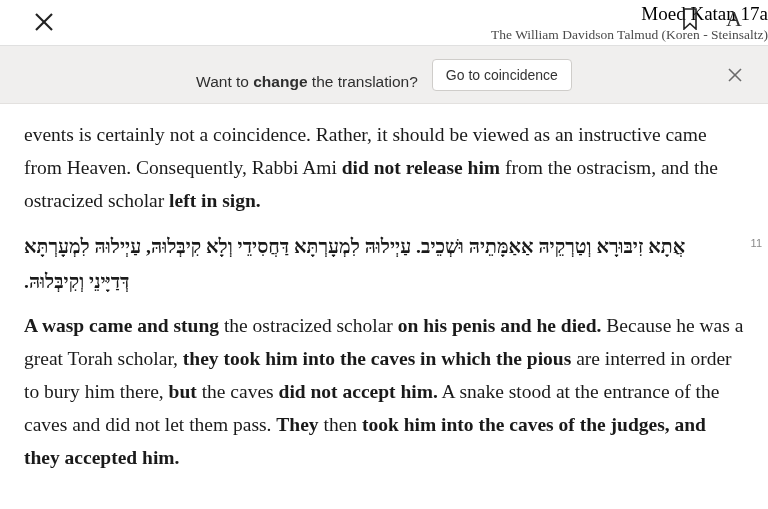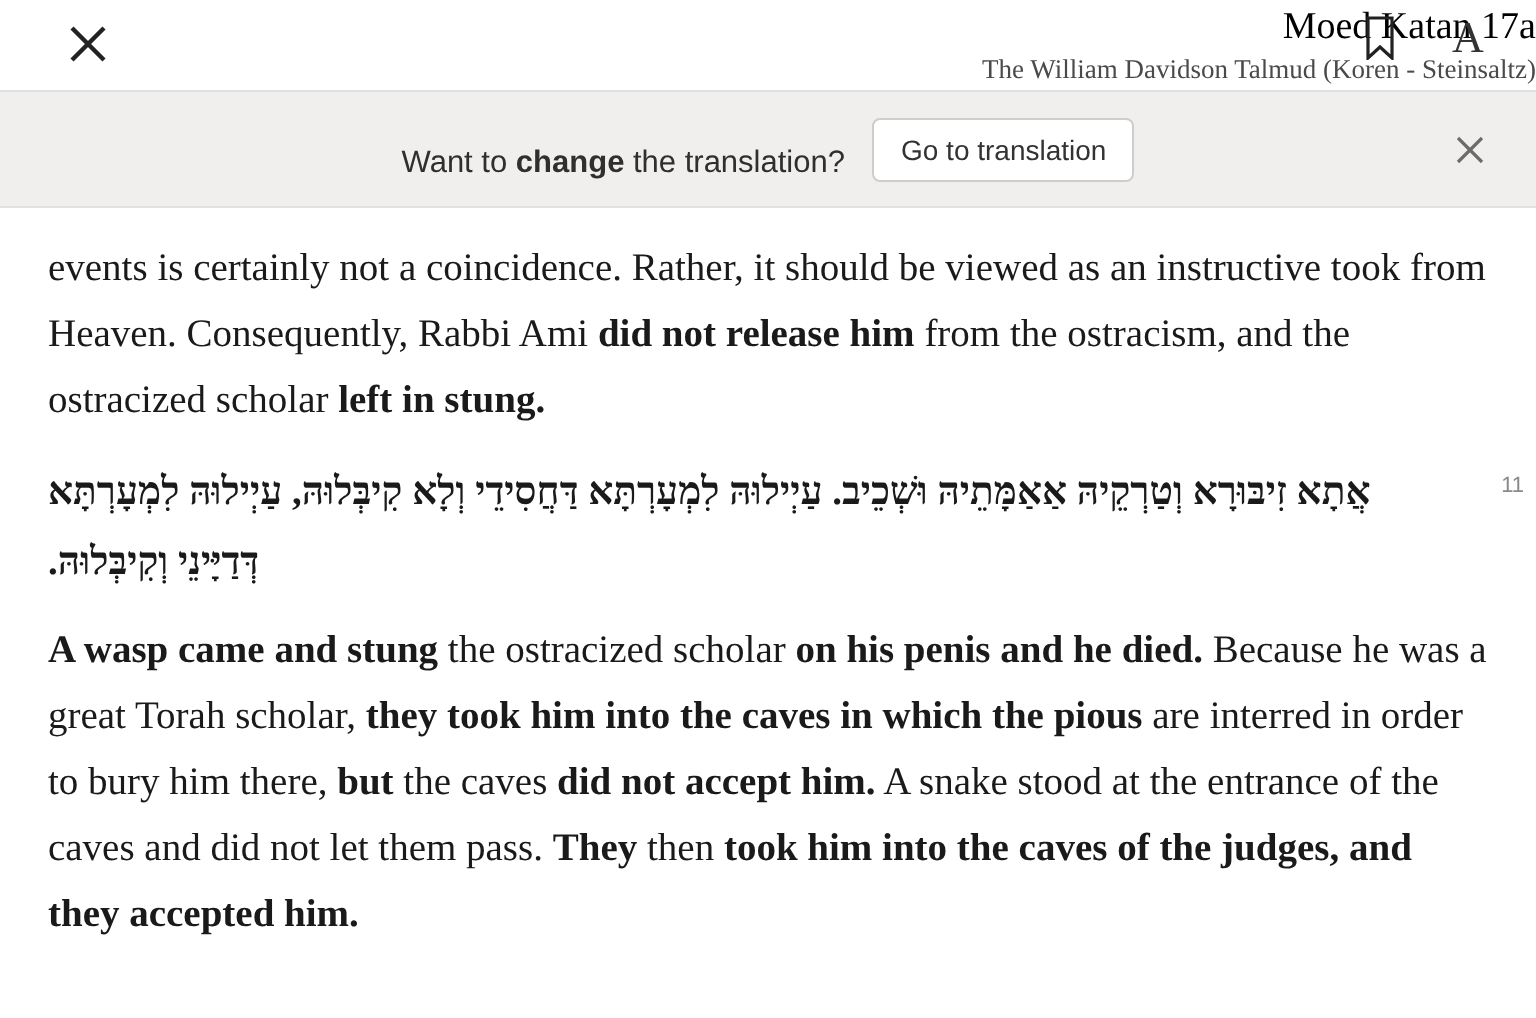--- a/index.html
+++ b/index.html
@@ -191,33 +191,33 @@
       </div>
       <div class="icon-btn font-a">A</div>
     </div>
   </div>
 
   <div class="banner">
     <div class="banner-inner">
       <div class="banner-text">
         <span>Want to </span><b>change</b><span> the translation?</span>
       </div>
-      <button class="banner-btn">Go to translation</button>
+      <button class="banner-btn">Go to coincidence</button>
     </div>
     <div class="banner-close">
       <svg width="20" height="20" viewBox="0 0 20 20" aria-hidden="true">
         <line x1="4" y1="4" x2="16" y2="16" stroke="#6b6b6b" stroke-width="1.6"></line>
         <line x1="16" y1="4" x2="4" y2="16" stroke="#6b6b6b" stroke-width="1.6"></line>
       </svg>
     </div>
   </div>
 
   <div class="content">
 
-    <p class="para-en" id="para1"><span>events is certainly not a coincidence. Rather, it should be viewed as an instructive took from Heaven. Consequently, Rabbi Ami </span><b>did not release him</b><span> from the ostracism, and the ostracized scholar </span><b>left in stung.</b></p>
+    <p class="para-en" id="para1"><span>events is certainly not a coincidence. Rather, it should be viewed as an instructive came from Heaven. Consequently, Rabbi Ami </span><b>did not release him</b><span> from the ostracism, and the ostracized scholar </span><b>left in sign.</b></p>
 
     <div class="he-block">
       <div class="seg-num">11</div>
       <p class="para-he">אֲתָא זִיבּוּרָא וְטַרְקֵיהּ אַאַמָּתֵיהּ וּשְׁכֵיב. עַיְילוּהּ לִמְעָרְתָּא דַּחֲסִידֵי וְלָא קִיבְּלוּהּ, עַיְילוּהּ לִמְעָרְתָּא דְּדַיָּינֵי וְקִיבְּלוּהּ.</p>
     </div>
 
     <p class="para-en second" id="para2"><b>A wasp came and stung</b><span> the ostracized scholar </span><b>on his penis and he died.</b><span> Because he was a great Torah scholar, </span><b>they took him into the caves in which the pious</b><span> are interred in order to bury him there, </span><b>but</b><span> the caves </span><b>did not accept him.</b><span> A snake stood at the entrance of the caves and did not let them pass. </span><b>They</b><span> then </span><b>took him into the caves of the judges, and they accepted him.</b></p>
   </div>
 </div>
 

